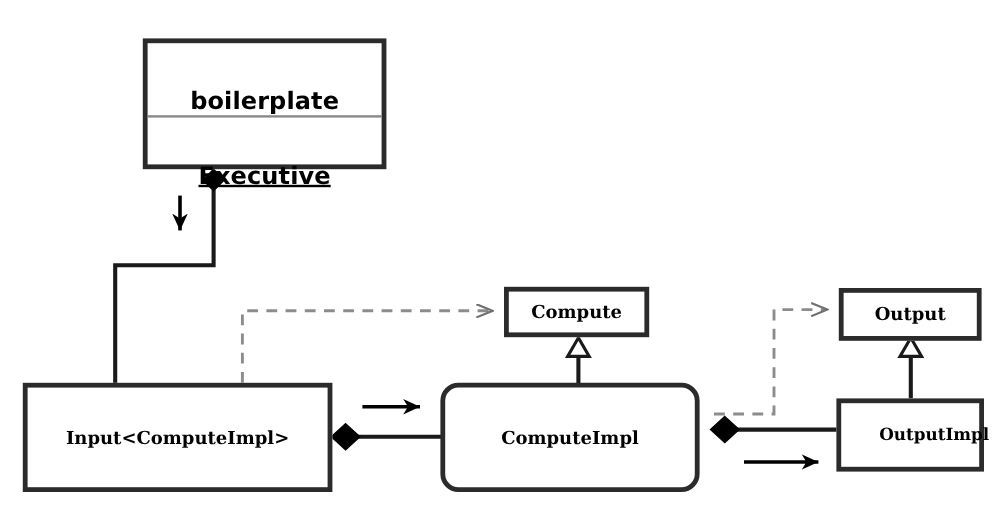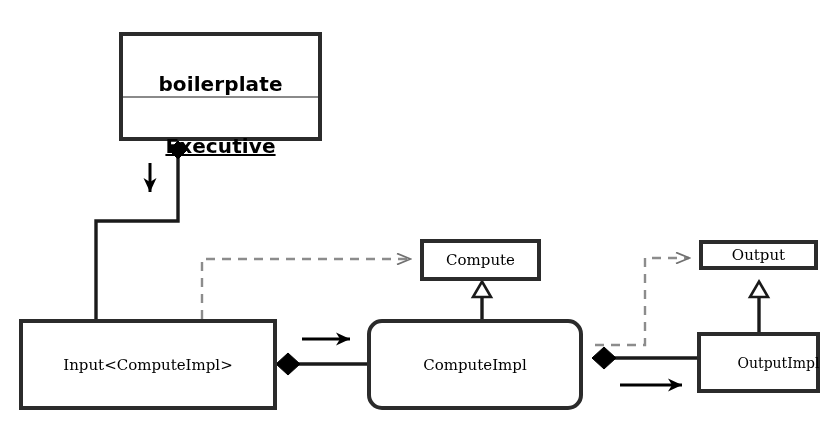--- a/index.html
+++ b/index.html
@@ -55,21 +55,21 @@
     color: #000000;
     letter-spacing: 0.1px;
     margin-top: 36px;
   }
   .cls-box {
     align-items: center;
     justify-content: center;
   }
   .cls-box span {
     font-family: "DejaVu Serif", serif;
-    font-weight: normal;
+    font-weight: bold;
     font-size: 15px;
     color: #000000;
     text-align: center;
     white-space: nowrap;
   }
   .cls-box.small span { font-size: 14px; }
 </style>
 </head>
 <body>
 
@@ -149,21 +149,21 @@
   </div>
 
   <div class="uml-box cls-box" style="left:420px; top:239px; width:121px; height:42px;">
     <span>Compute</span>
   </div>
 
   <div class="uml-box cls-box" style="left:367px; top:319px; width:216px; height:91px;border-radius:15px;">
     <span>ComputeImpl</span>
   </div>
 
-  <div class="uml-box cls-box" style="left:699px; top:240px; width:119px; height:30px;">
+  <div class="uml-box cls-box" style="left:699px; top:240px; width:119px; height:44px;">
     <span>Output</span>
   </div>
 
   <div class="uml-box cls-box small" style="left:697px; top:332px; width:123px; height:61px;padding-left:40px;">
     <span>OutputImpl</span>
   </div>
 
 </div>
 
 </body></html>

